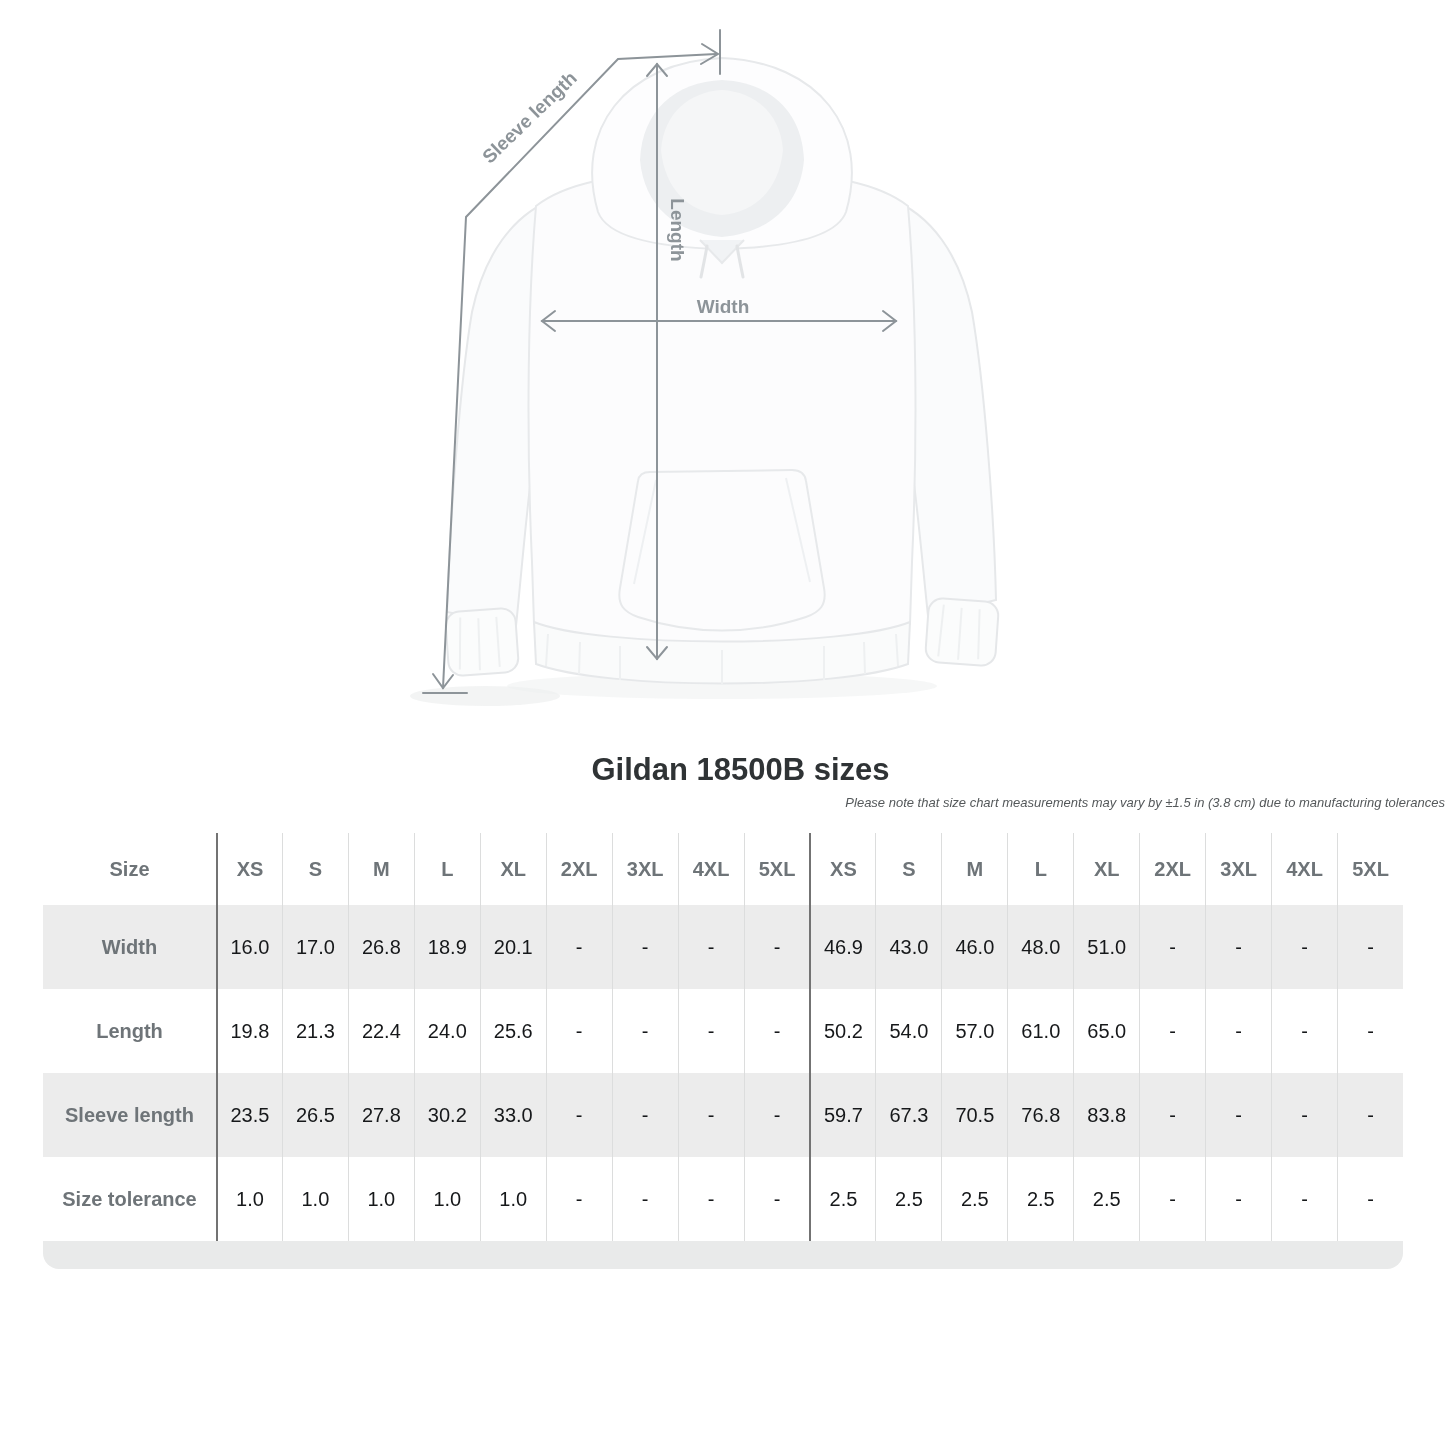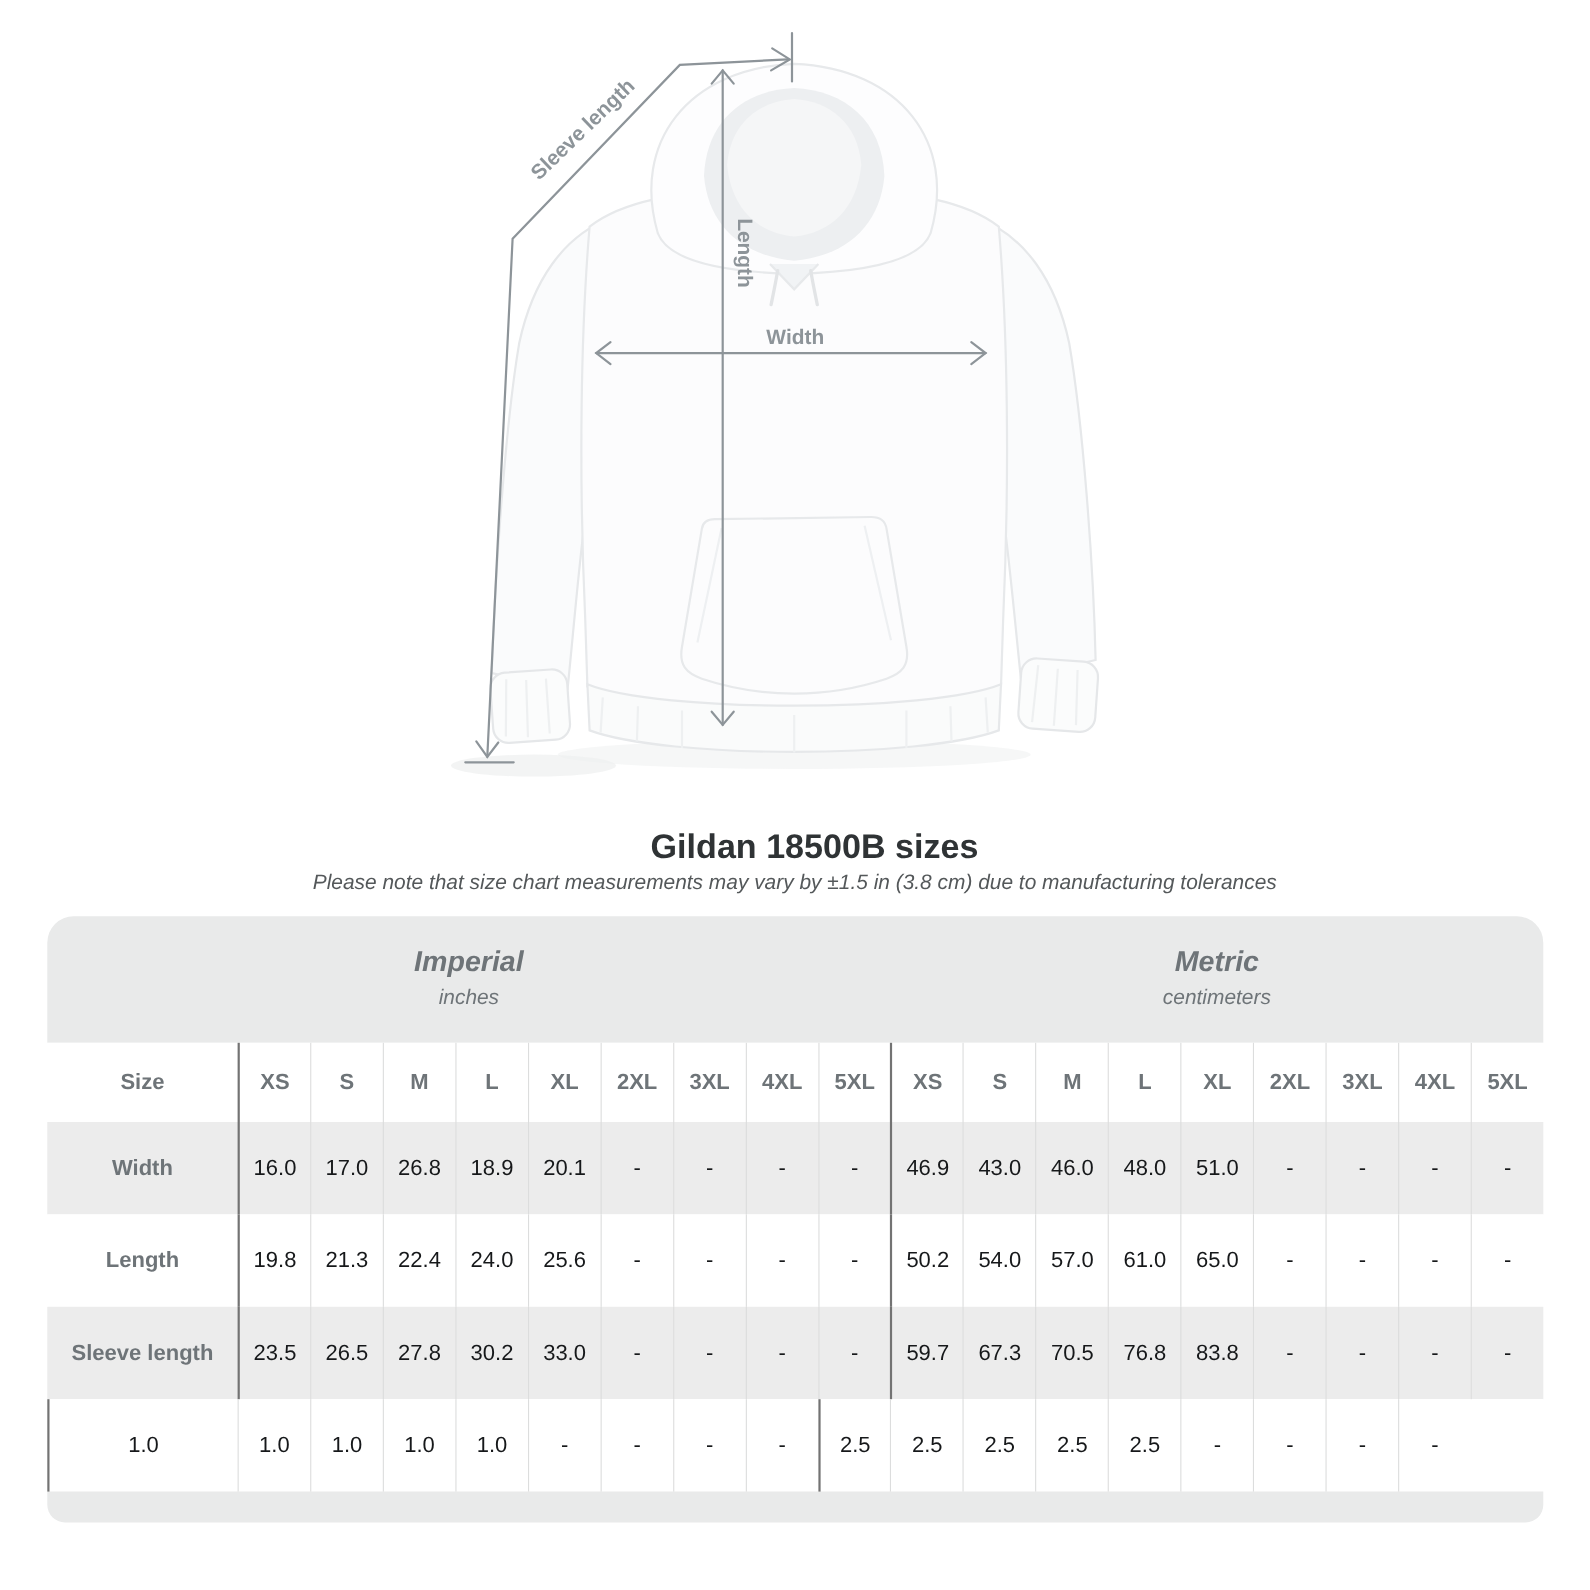--- a/index.html
+++ b/index.html
@@ -9,22 +9,22 @@
   }
   
   #diagram{position:absolute;top:0;left:0;}
   .meas-label{font-family:"Liberation Sans",sans-serif;font-weight:bold;font-size:19px;fill:#8d9499;}
   
   .page-title{
     position:absolute;top:752px;left:18px;width:100%;text-align:center;
     font-size:31px;font-weight:bold;color:#2f3335;line-height:36px;
   }
   .page-subtitle{
-    position:absolute;top:791px;left:0;width:100%;text-align:center;
-    font-size:19px;font-style:italic;color:#54585a;line-height:24px;
+    position:absolute;top:791px;left:0;width:100%;text-align:right;
+    font-size:13px;font-style:italic;color:#54585a;line-height:24px;
   }
   
   .size-table{position:absolute;top:833px;left:43px;width:1360px;}
   .trow{display:grid;grid-template-columns:173px repeat(18,1fr);}
   .band-top{
     display:grid;grid-template-columns:173px repeat(18,1fr);
     height:115px;background:#e9eaea;border-radius:24px 24px 0 0;
   }
   .unit-group{display:flex;flex-direction:column;align-items:center;justify-content:center;gap:7px;padding-bottom:4px;}
   .unit-group.imperial{grid-column:1 / 11;}
@@ -116,30 +116,20 @@
 
     <text class="meas-label" transform="translate(534,122) rotate(-44)" text-anchor="middle">Sleeve length</text>
     <text class="meas-label" transform="translate(671,230) rotate(90)" text-anchor="middle">Length</text>
     <text class="meas-label" x="723" y="313" text-anchor="middle">Width</text>
   </svg>
 
   <div class="page-title">Gildan 18500B sizes</div>
   <div class="page-subtitle">Please note that size chart measurements may vary by ±1.5 in (3.8 cm) due to manufacturing tolerances</div>
 
   <div class="size-table">
-    <div class="band-top">
-      <div class="unit-group imperial">
-        <div class="unit-label">Imperial</div>
-        <div class="unit-sub">inches</div>
-      </div>
-      <div class="unit-group metric">
-        <div class="unit-label">Metric</div>
-        <div class="unit-sub">centimeters</div>
-      </div>
-    </div>
 
     <div class="trow thead" id="colhead-row">
       <div class="cell label-cell">Size</div>
 
     <div class="cell size-cell half-start">XS</div>
         <div class="cell size-cell">S</div>
         <div class="cell size-cell">M</div>
         <div class="cell size-cell">L</div>
         <div class="cell size-cell">XL</div>
         <div class="cell size-cell">2XL</div>
@@ -215,20 +205,21 @@
           <div class="cell value-cell">67.3</div>
           <div class="cell value-cell">70.5</div>
           <div class="cell value-cell">76.8</div>
           <div class="cell value-cell">83.8</div>
           <div class="cell value-cell">-</div>
           <div class="cell value-cell">-</div>
           <div class="cell value-cell">-</div>
           <div class="cell value-cell">-</div>
         </div>
         <div class="trow drow white">
+          <div class="cell label-cell">Size tolerance</div>
           <div class="cell value-cell half-start">1.0</div>
           <div class="cell value-cell">1.0</div>
           <div class="cell value-cell">1.0</div>
           <div class="cell value-cell">1.0</div>
           <div class="cell value-cell">1.0</div>
           <div class="cell value-cell">-</div>
           <div class="cell value-cell">-</div>
           <div class="cell value-cell">-</div>
           <div class="cell value-cell">-</div>
           <div class="cell value-cell half-start">2.5</div>

